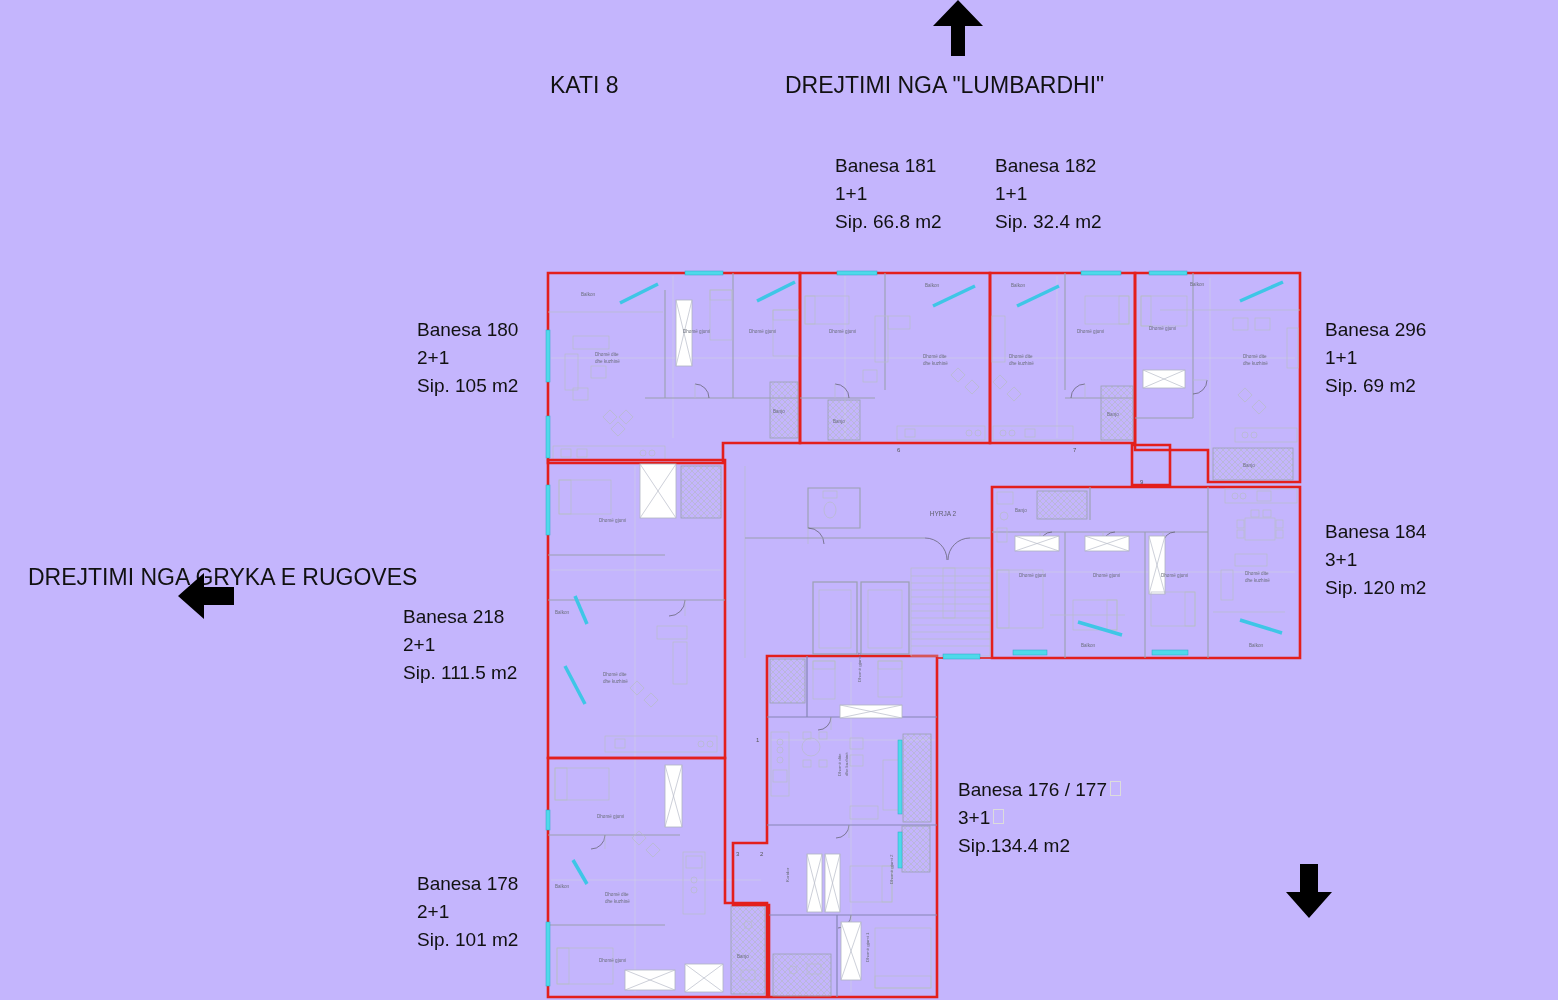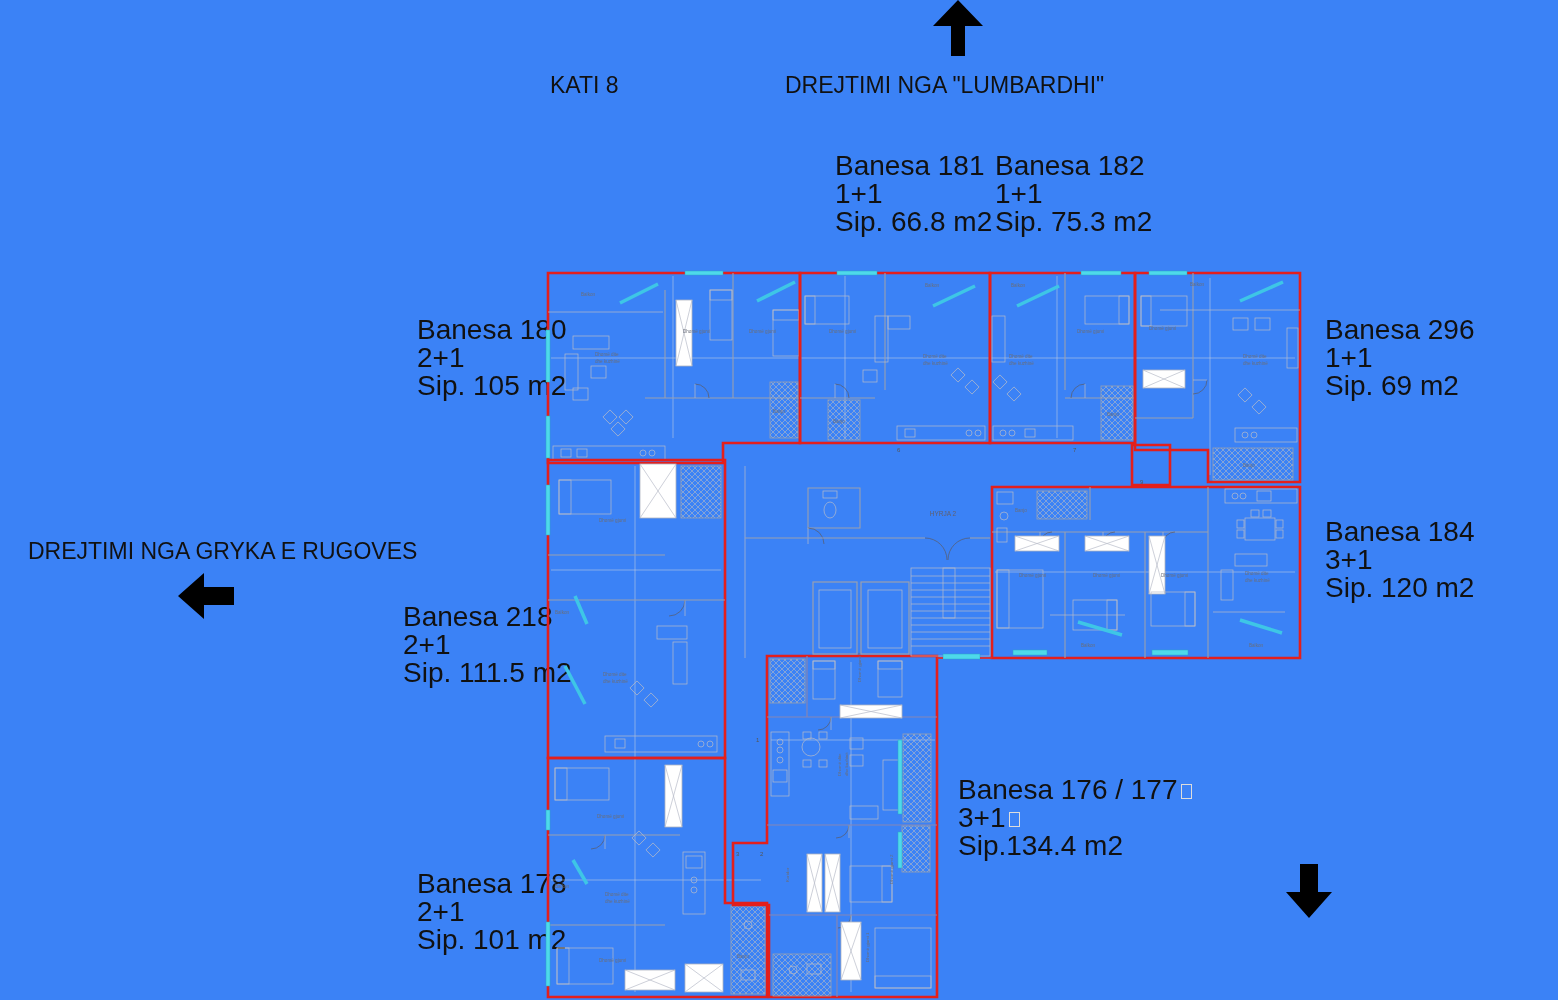--- a/index.html
+++ b/index.html
@@ -1,19 +1,19 @@
 <!DOCTYPE html>
 <html><head>
 <meta charset="utf-8">
 <style>
   html,body{margin:0;padding:0;background:#fff}
-  .stage{position:relative;width:1558px;height:1000px;background:#3b82f6;overflow:hidden;
+  .stage{position:relative;width:1558px;height:1000px;background:#c4b5fd;overflow:hidden;
          font-family:"Liberation Sans",sans-serif;color:#111}
   .h1{position:absolute;font-size:23px;white-space:nowrap;color:#111}
-  .apt{position:absolute;font-size:28px;line-height:28px;white-space:nowrap;color:#111}
+  .apt{position:absolute;font-size:19px;line-height:28px;white-space:nowrap;color:#111}
   .arrow{position:absolute;fill:#000}
   .plan{position:absolute;left:545px;top:270px;width:760px;height:730px}
   .ghost{display:inline-block;width:9px;height:13px;border:1px solid #dcdcdc;margin-left:3px}
   
   .red{fill:none;stroke:#e31f1c;stroke-width:2.6}
   .redthin{fill:none;stroke:#e31f1c;stroke-width:1.6}
   .wall{fill:none;stroke:#9aa0b0;stroke-width:1.1}
   .wallp{fill:none;stroke:#8585b5;stroke-width:1.2}
   .wr{fill:none;stroke:#9aa0b0;stroke-width:1.2}
   .det{fill:none;stroke:#b8bcc8;stroke-width:0.7}
@@ -42,21 +42,21 @@
   <div class="h1" style="left:785px;top:72px">DREJTIMI NGA "LUMBARDHI"</div>
 
   <div class="apt" style="left:835px;top:152px">
     <div>Banesa 181</div>
     <div>1+1</div>
     <div>Sip. 66.8 m2</div>
   </div>
   <div class="apt" style="left:995px;top:152px">
     <div>Banesa 182</div>
     <div>1+1</div>
-    <div>Sip. 75.3 m2</div>
+    <div>Sip. 32.4 m2</div>
   </div>
   <div class="apt" style="left:417px;top:316px">
     <div>Banesa 180</div>
     <div>2+1</div>
     <div>Sip. 105 m2</div>
   </div>
   <div class="apt" style="left:1325px;top:316px">
     <div>Banesa 296</div>
     <div>1+1</div>
     <div>Sip. 69 m2</div>
@@ -75,21 +75,21 @@
     <div>Banesa 178</div>
     <div>2+1</div>
     <div>Sip. 101 m2</div>
   </div>
   <div class="apt" style="left:958px;top:776px">
     <div><span>Banesa 176 / 177</span><span class="ghost"></span></div>
     <div><span>3+1</span><span class="ghost"></span></div>
     <div>Sip.134.4 m2</div>
   </div>
 
-  <div class="h1" style="left:28px;top:538px">DREJTIMI NGA GRYKA E RUGOVES</div>
+  <div class="h1" style="left:28px;top:564px">DREJTIMI NGA GRYKA E RUGOVES</div>
   <svg class="arrow" style="left:178px;top:573px;width:56px;height:46px" viewBox="0 0 56 46">
     <polygon points="0,23 26,0 26,14 56,14 56,32 26,32 26,46"></polygon>
   </svg>
 
   <svg class="arrow" style="left:1286px;top:864px;width:46px;height:54px" viewBox="0 0 46 54">
     <polygon points="14,0 32,0 32,28 46,28 23,54 0,28 14,28"></polygon>
   </svg>
 
   <svg class="plan" viewBox="0 0 760 730">
     <defs>

